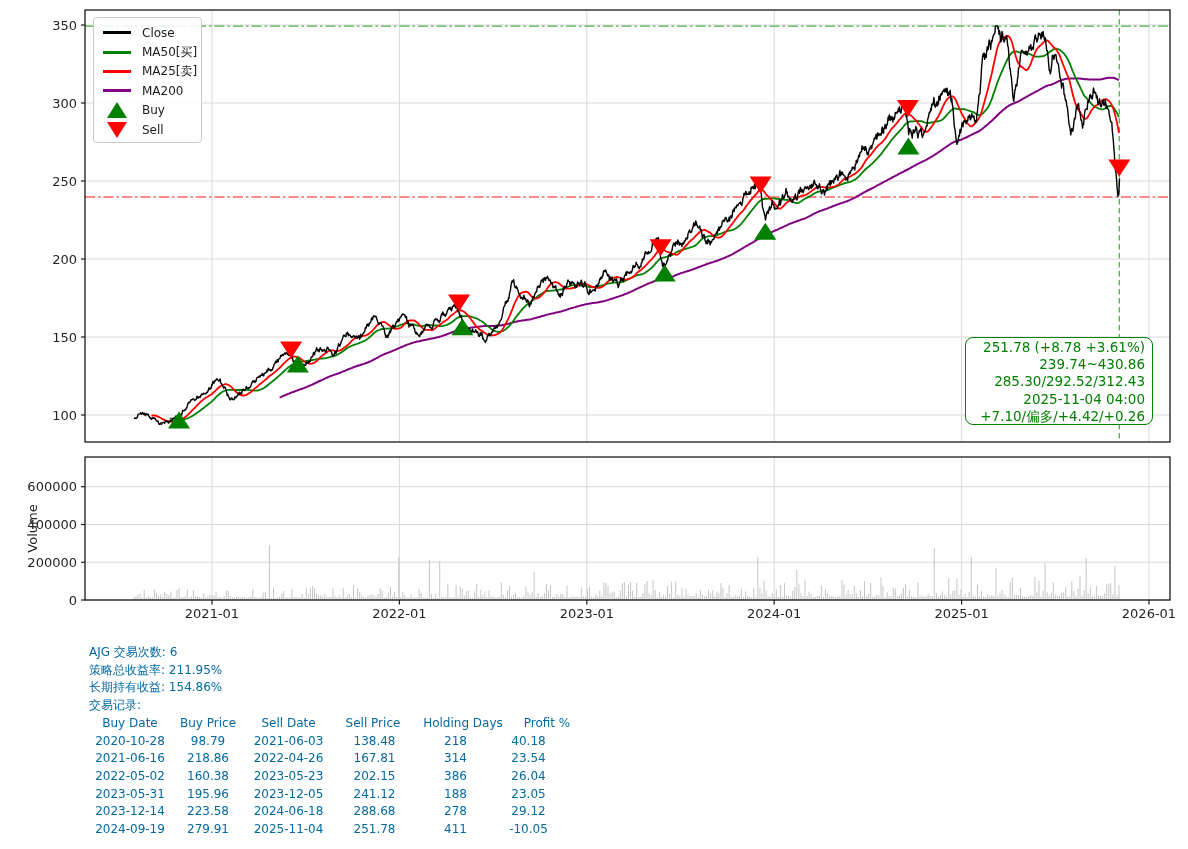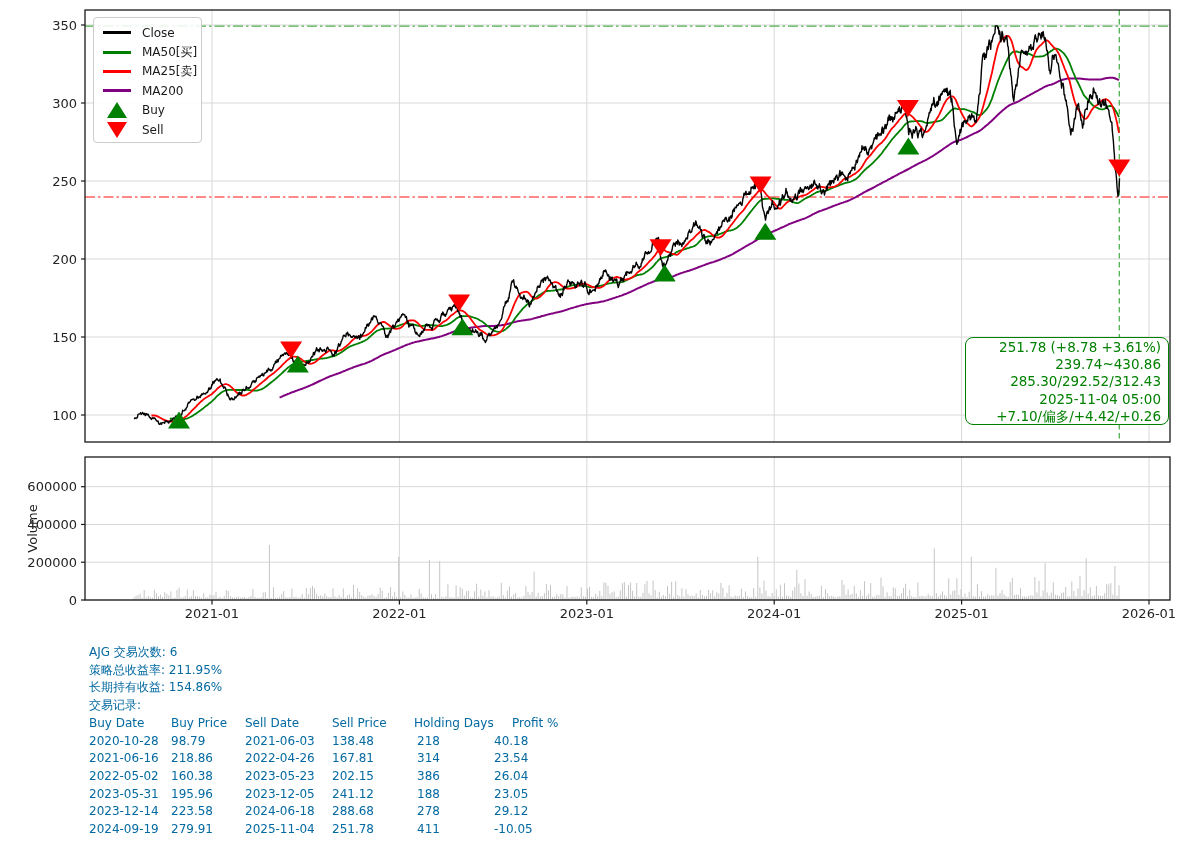--- a/index.html
+++ b/index.html
@@ -12,29 +12,29 @@
   #legend{position:absolute;left:93px;top:17px;width:109px;padding:5px 0 3px 0;
     background:rgba(255,255,255,0.88);border:1px solid #cccccc;border-radius:4px;box-sizing:border-box;}
   .lg-row{height:19.4px;display:flex;align-items:center;padding-left:8px;}
   .lg-swatch{width:30px;display:flex;justify-content:center;align-items:center;flex:0 0 30px;}
   .lg-line{width:28px;height:3px;display:inline-block;}
   .lg-tri-up{width:0;height:0;border-left:10px solid transparent;border-right:10px solid transparent;border-bottom:16px solid #008000;display:inline-block;}
   .lg-tri-down{width:0;height:0;border-left:10px solid transparent;border-right:10px solid transparent;border-top:16px solid #ff0000;display:inline-block;}
   .lg-label{margin-left:10px;font-size:12px;color:#1a1a1a;white-space:nowrap;}
 
   
-  #infobox{position:absolute;left:965px;top:337px;width:204px;height:88px;box-sizing:border-box;
+  #infobox{position:absolute;left:965px;top:337px;width:188px;height:88px;box-sizing:border-box;
     border:1.5px solid #008000;border-radius:8px;background:#ffffff;color:#008000;
     font-size:13.5px;line-height:17.2px;text-align:right;padding:1px 7px 0 2px;white-space:nowrap;}
 
   
   #summary{position:absolute;left:89px;top:644px;font-size:12px;line-height:17.7px;color:#0369a1;white-space:nowrap;}
   .tt-row{display:grid;grid-template-columns:82px 74px 87px 85px 77px 69px;}
   .tt-head{grid-template-columns:82px 74px 87px 82px 98px 70px;}
-  .tt-row span{text-align:left;white-space:nowrap;}
+  .tt-row span{text-align:center;white-space:nowrap;}
 </style>
 </head>
 <body>
 
 <div id="figure">
 
   <svg id="plot" width="1188" height="632">
       <g stroke="#d8d8d8" stroke-width="1">
         <line x1="212.0" x2="212.0" y1="10" y2="442"></line>
         <line x1="212.0" x2="212.0" y1="457" y2="600"></line>
@@ -154,21 +154,21 @@
           <span class="lg-tri-down" style="border-top-color: rgb(255, 0, 0);"></span>
         </span>
         <span class="lg-label">Sell</span>
       </div>
     </div>
 
   <div id="infobox">
     <div>251.78 (+8.78 +3.61%)</div>
     <div>239.74~430.86</div>
     <div>285.30/292.52/312.43</div>
-    <div>2025-11-04 05:00</div>
+    <div>2025-11-04 04:00</div>
     <div>+7.10/偏多/+4.42/+0.26</div>
   </div>
 
   <div id="summary">
     <div>AJG 交易次数: 6</div>
     <div>策略总收益率: 211.95%</div>
     <div>长期持有收益: 154.86%</div>
     <div>交易记录:</div>
     <div id="trade-table">
         <div class="tt-row tt-head">

